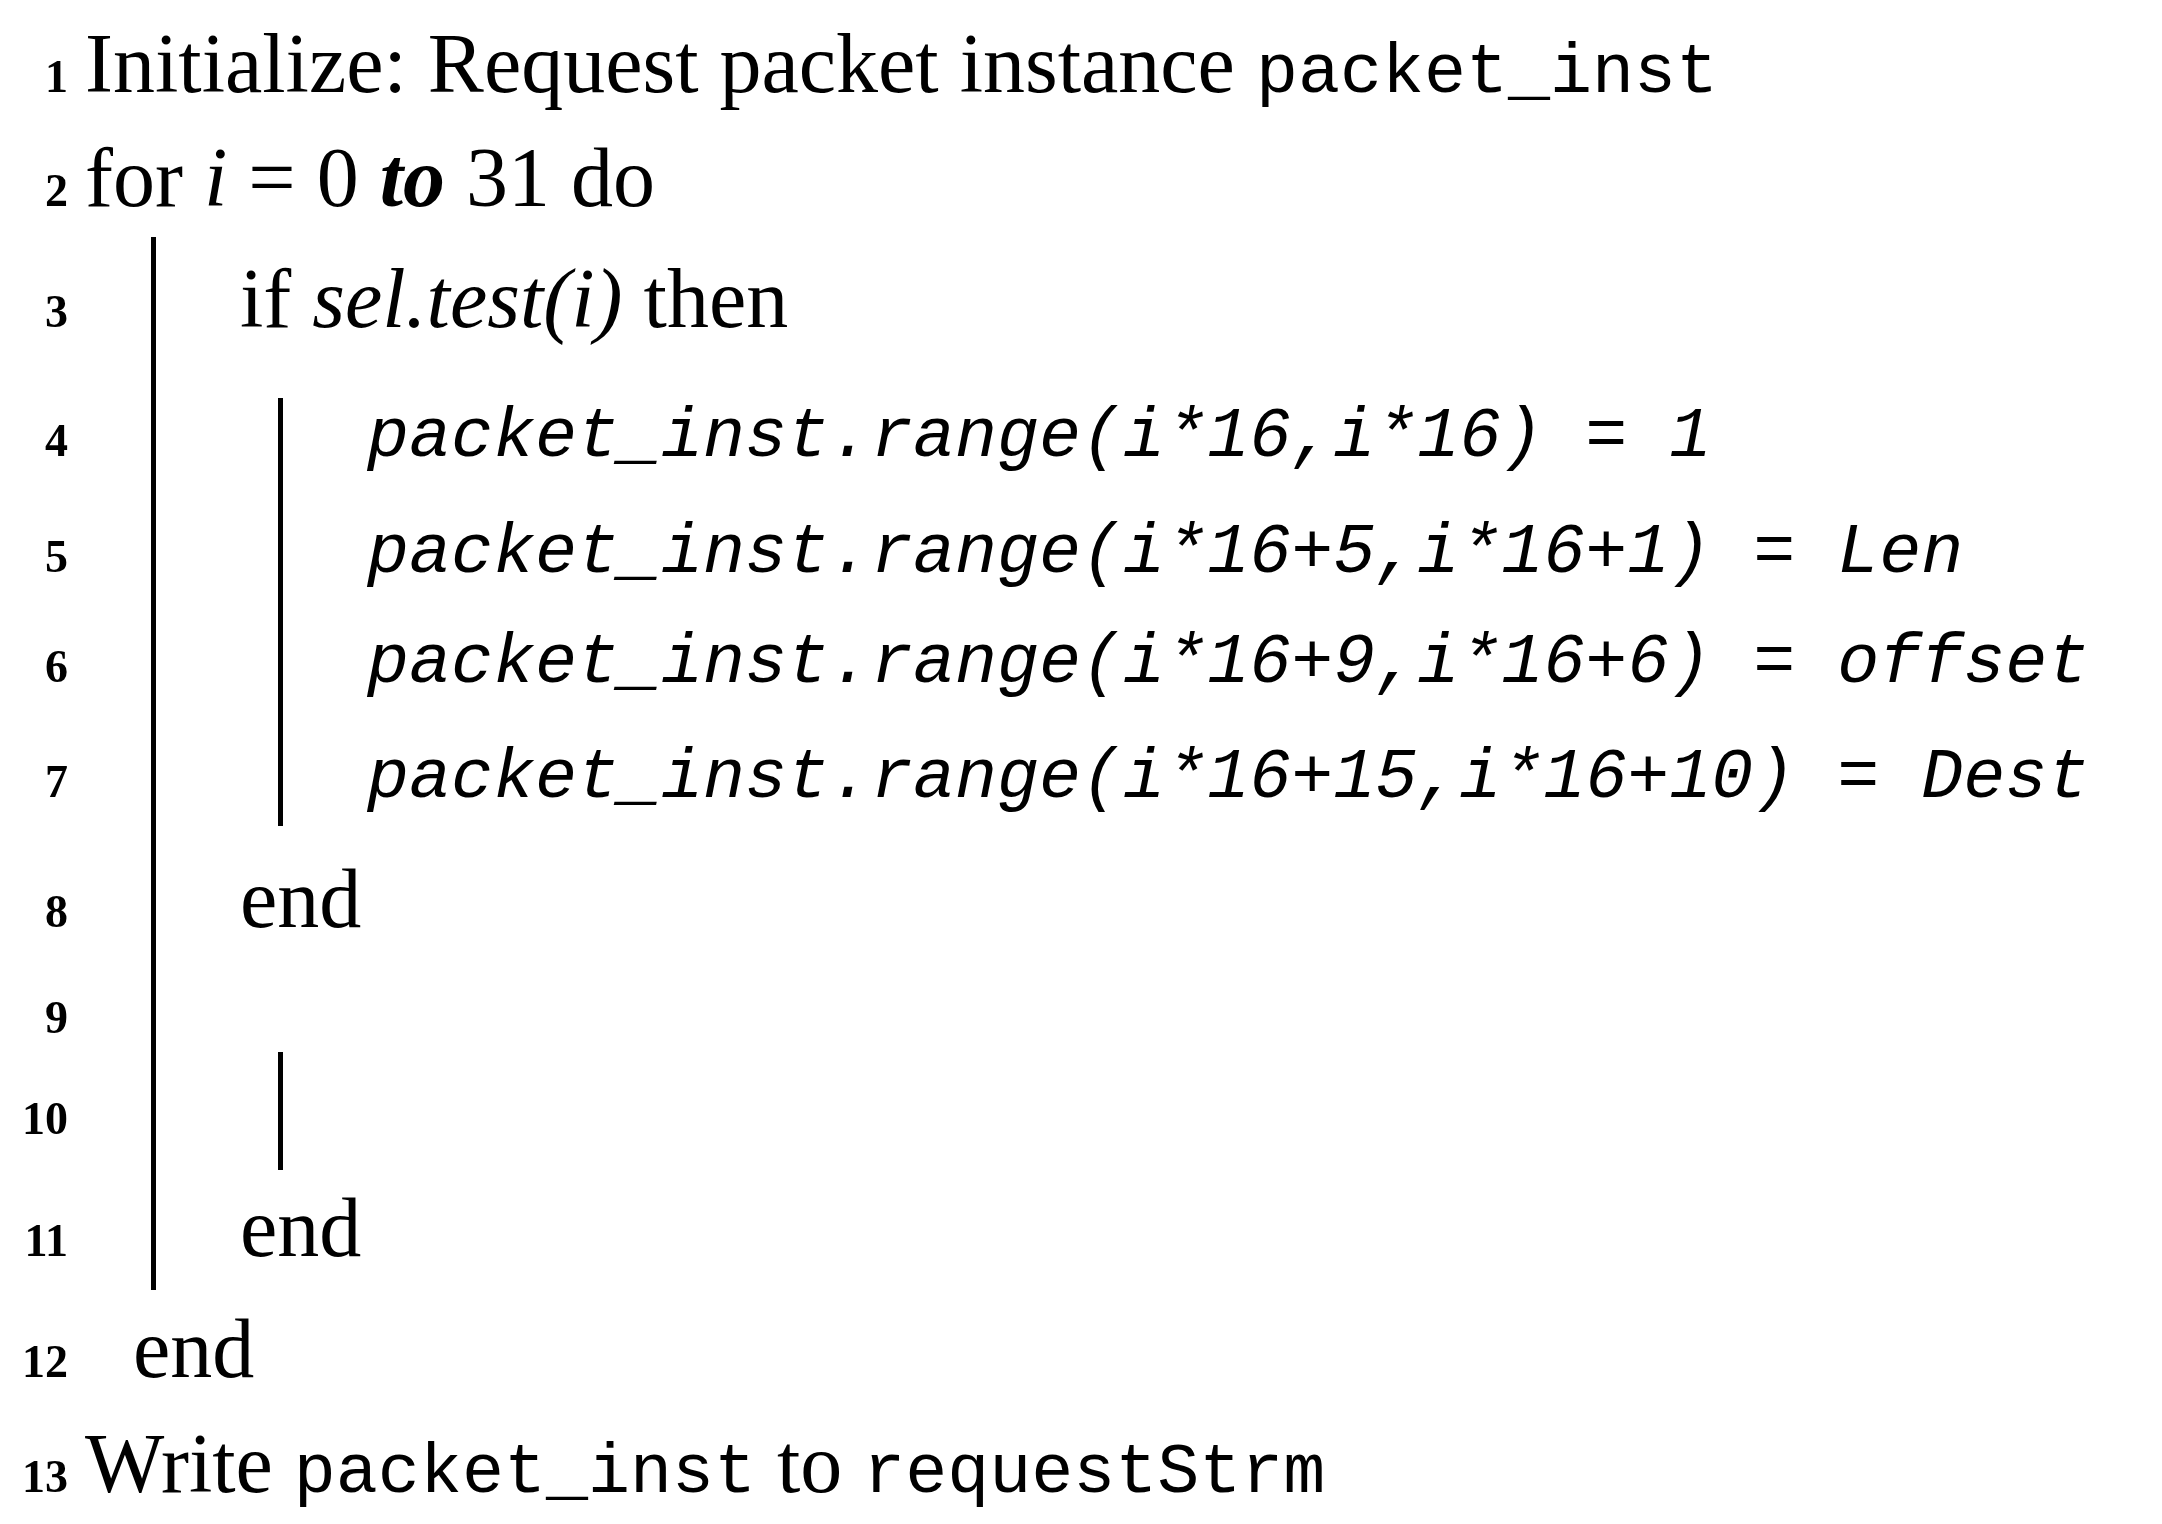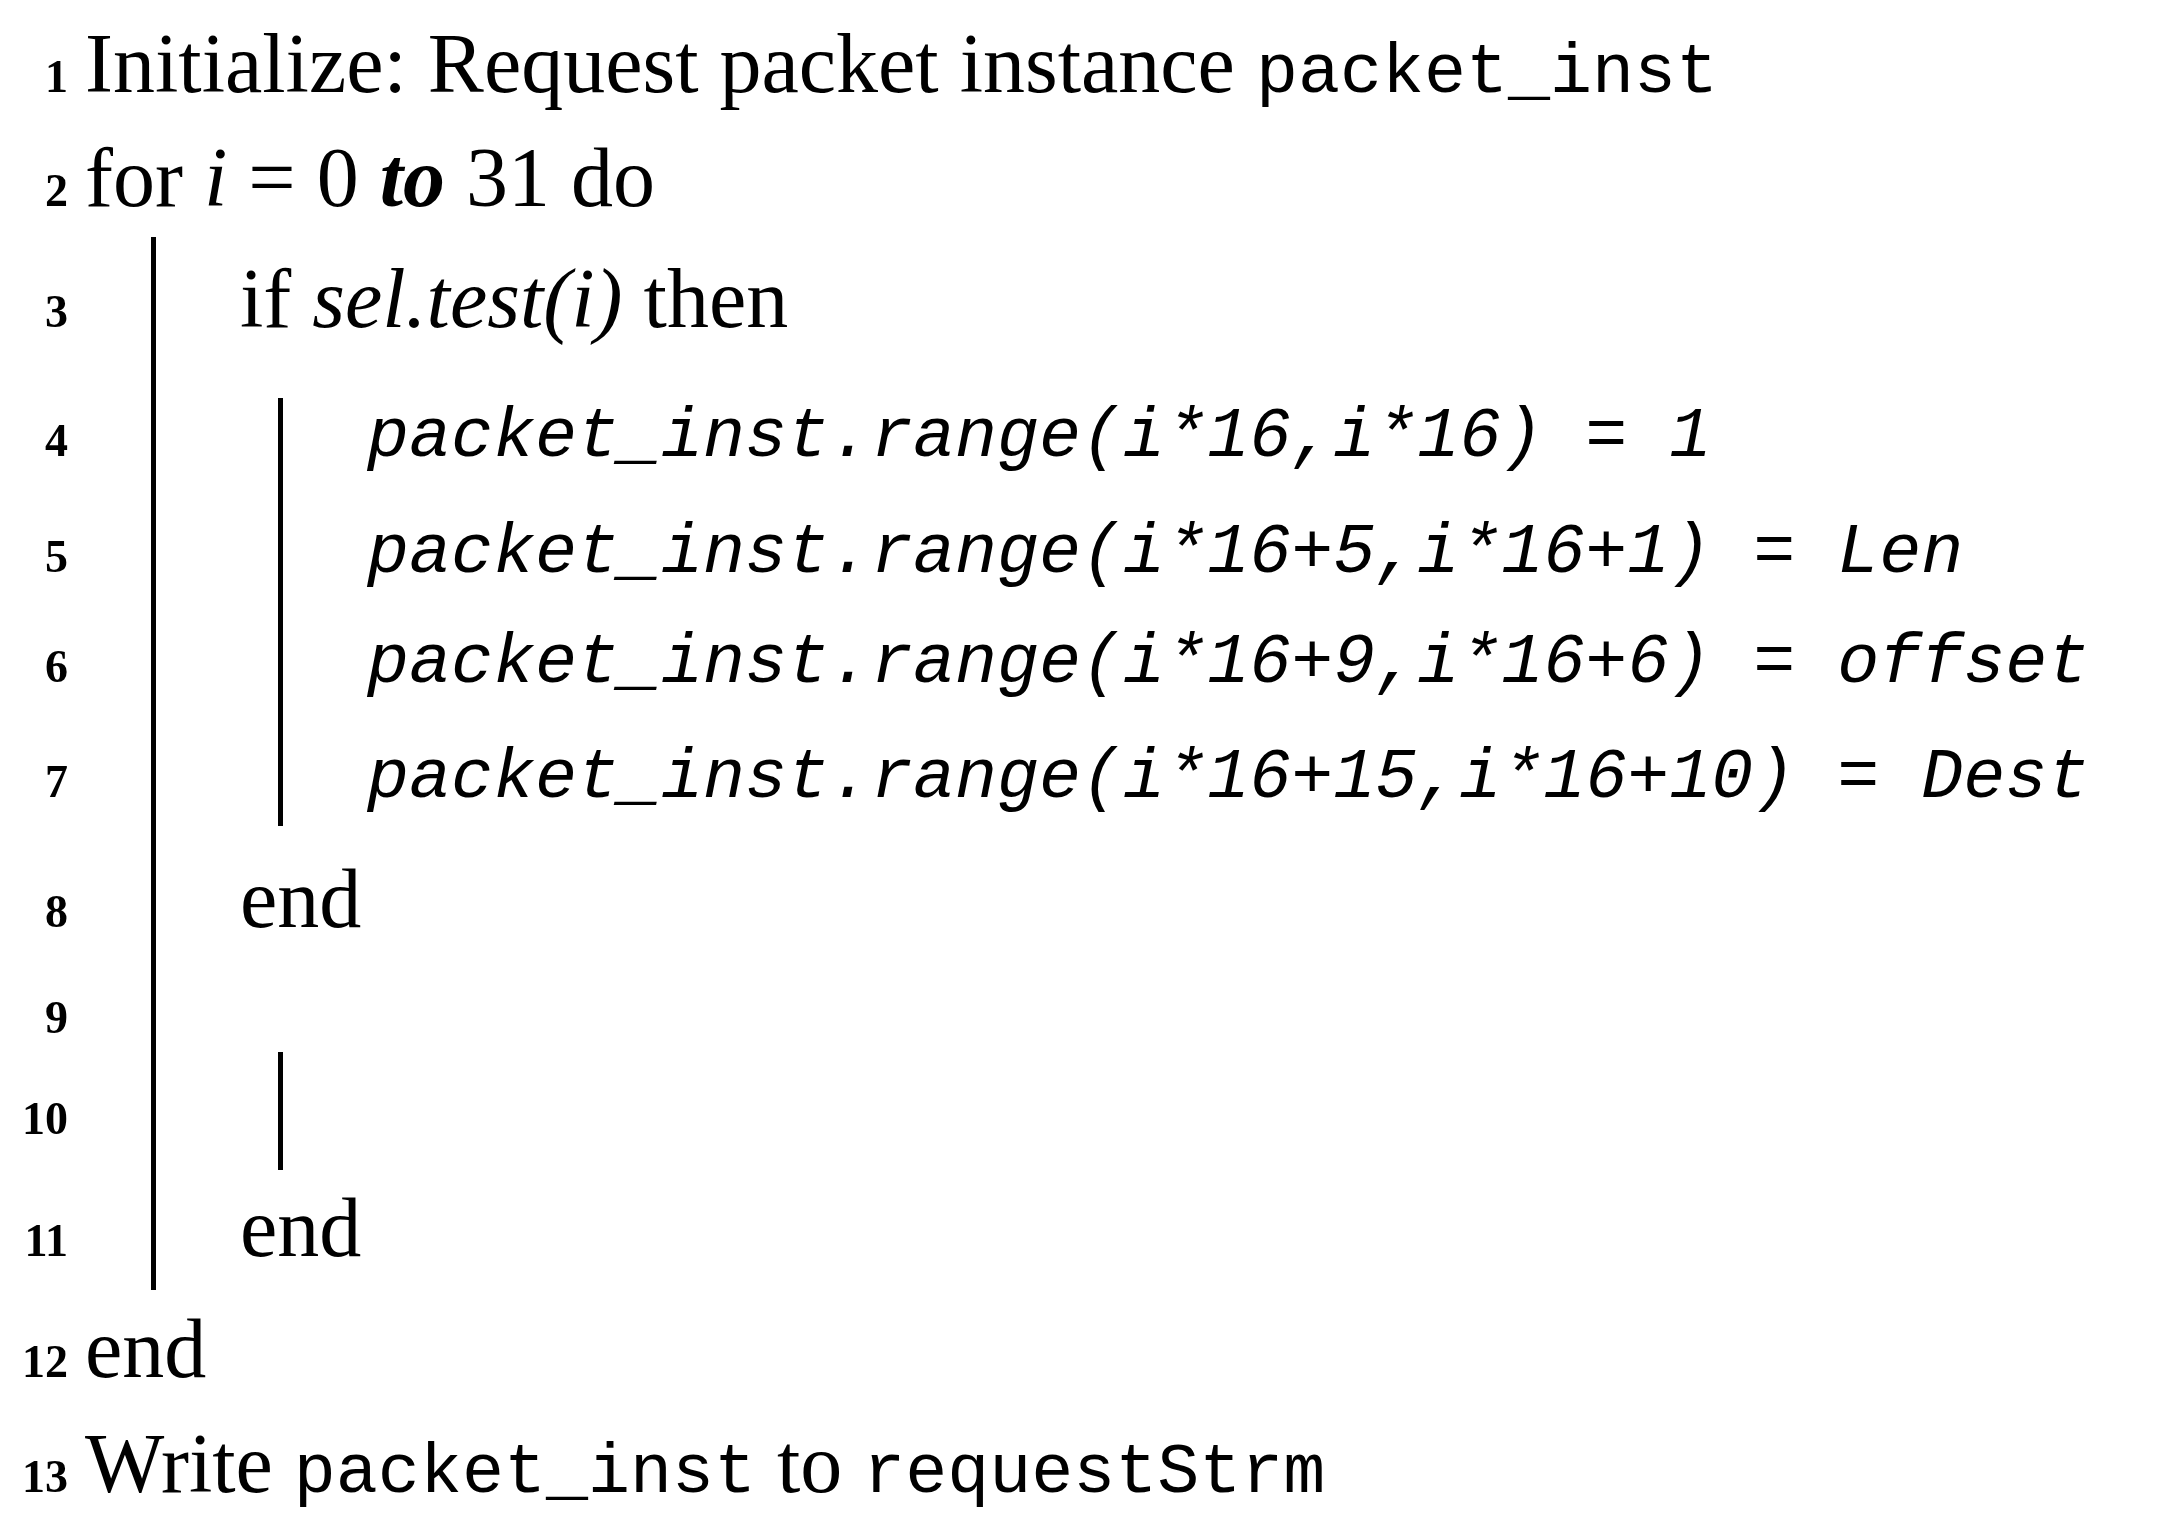--- a/index.html
+++ b/index.html
@@ -72,16 +72,16 @@
       <div class="line" style="top: 122px;"><span class="num">2</span><span class="content indent-0"><span class="seg seg-b">for </span><span class="seg seg-i">i</span><span class="seg seg-r"> = 0 </span><span class="seg seg-bi">to</span><span class="seg seg-r"> 31 </span><span class="seg seg-b">do</span></span></div>
       <div class="line" style="top: 243px;"><span class="num">3</span><span class="content indent-1"><span class="seg seg-b">if </span><span class="seg seg-i">sel.test(i)</span><span class="seg seg-b"> then</span></span></div>
       <div class="line" style="top: 372px;"><span class="num">4</span><span class="content indent-2"><span class="seg seg-m">packet_inst.range(i*16,i*16) = 1</span></span></div>
       <div class="line" style="top: 488px;"><span class="num">5</span><span class="content indent-2"><span class="seg seg-m">packet_inst.range(i*16+5,i*16+1) = Len</span></span></div>
       <div class="line" style="top: 598px;"><span class="num">6</span><span class="content indent-2"><span class="seg seg-m">packet_inst.range(i*16+9,i*16+6) = offset</span></span></div>
       <div class="line" style="top: 713px;"><span class="num">7</span><span class="content indent-2"><span class="seg seg-m">packet_inst.range(i*16+15,i*16+10) = Dest</span></span></div>
       <div class="line" style="top: 843px;"><span class="num">8</span><span class="content indent-1"><span class="seg seg-b">end</span></span></div>
       <div class="line" style="top: 962px;"><span class="num">9</span></div>
       <div class="line" style="top: 1063px;"><span class="num">10</span></div>
       <div class="line" style="top: 1172px;"><span class="num">11</span><span class="content indent-1"><span class="seg seg-b">end</span></span></div>
-      <div class="line" style="top: 1293px;"><span class="num">12</span><span class="content indent-0"><span class="seg seg-b">end</span></span></div>
+      <div class="line" style="top: 1293px; gap: 48px;"><span class="num">12</span><span class="content indent-0"><span class="seg seg-b">end</span></span></div>
       <div class="line" style="top: 1408px;"><span class="num">13</span><span class="content indent-0"><span class="seg seg-r">Write </span><span class="seg seg-m">packet_inst</span><span class="seg seg-r"> to </span><span class="seg seg-m">requestStrm</span></span></div>
     </div>
 </div>
 
 </body></html>

